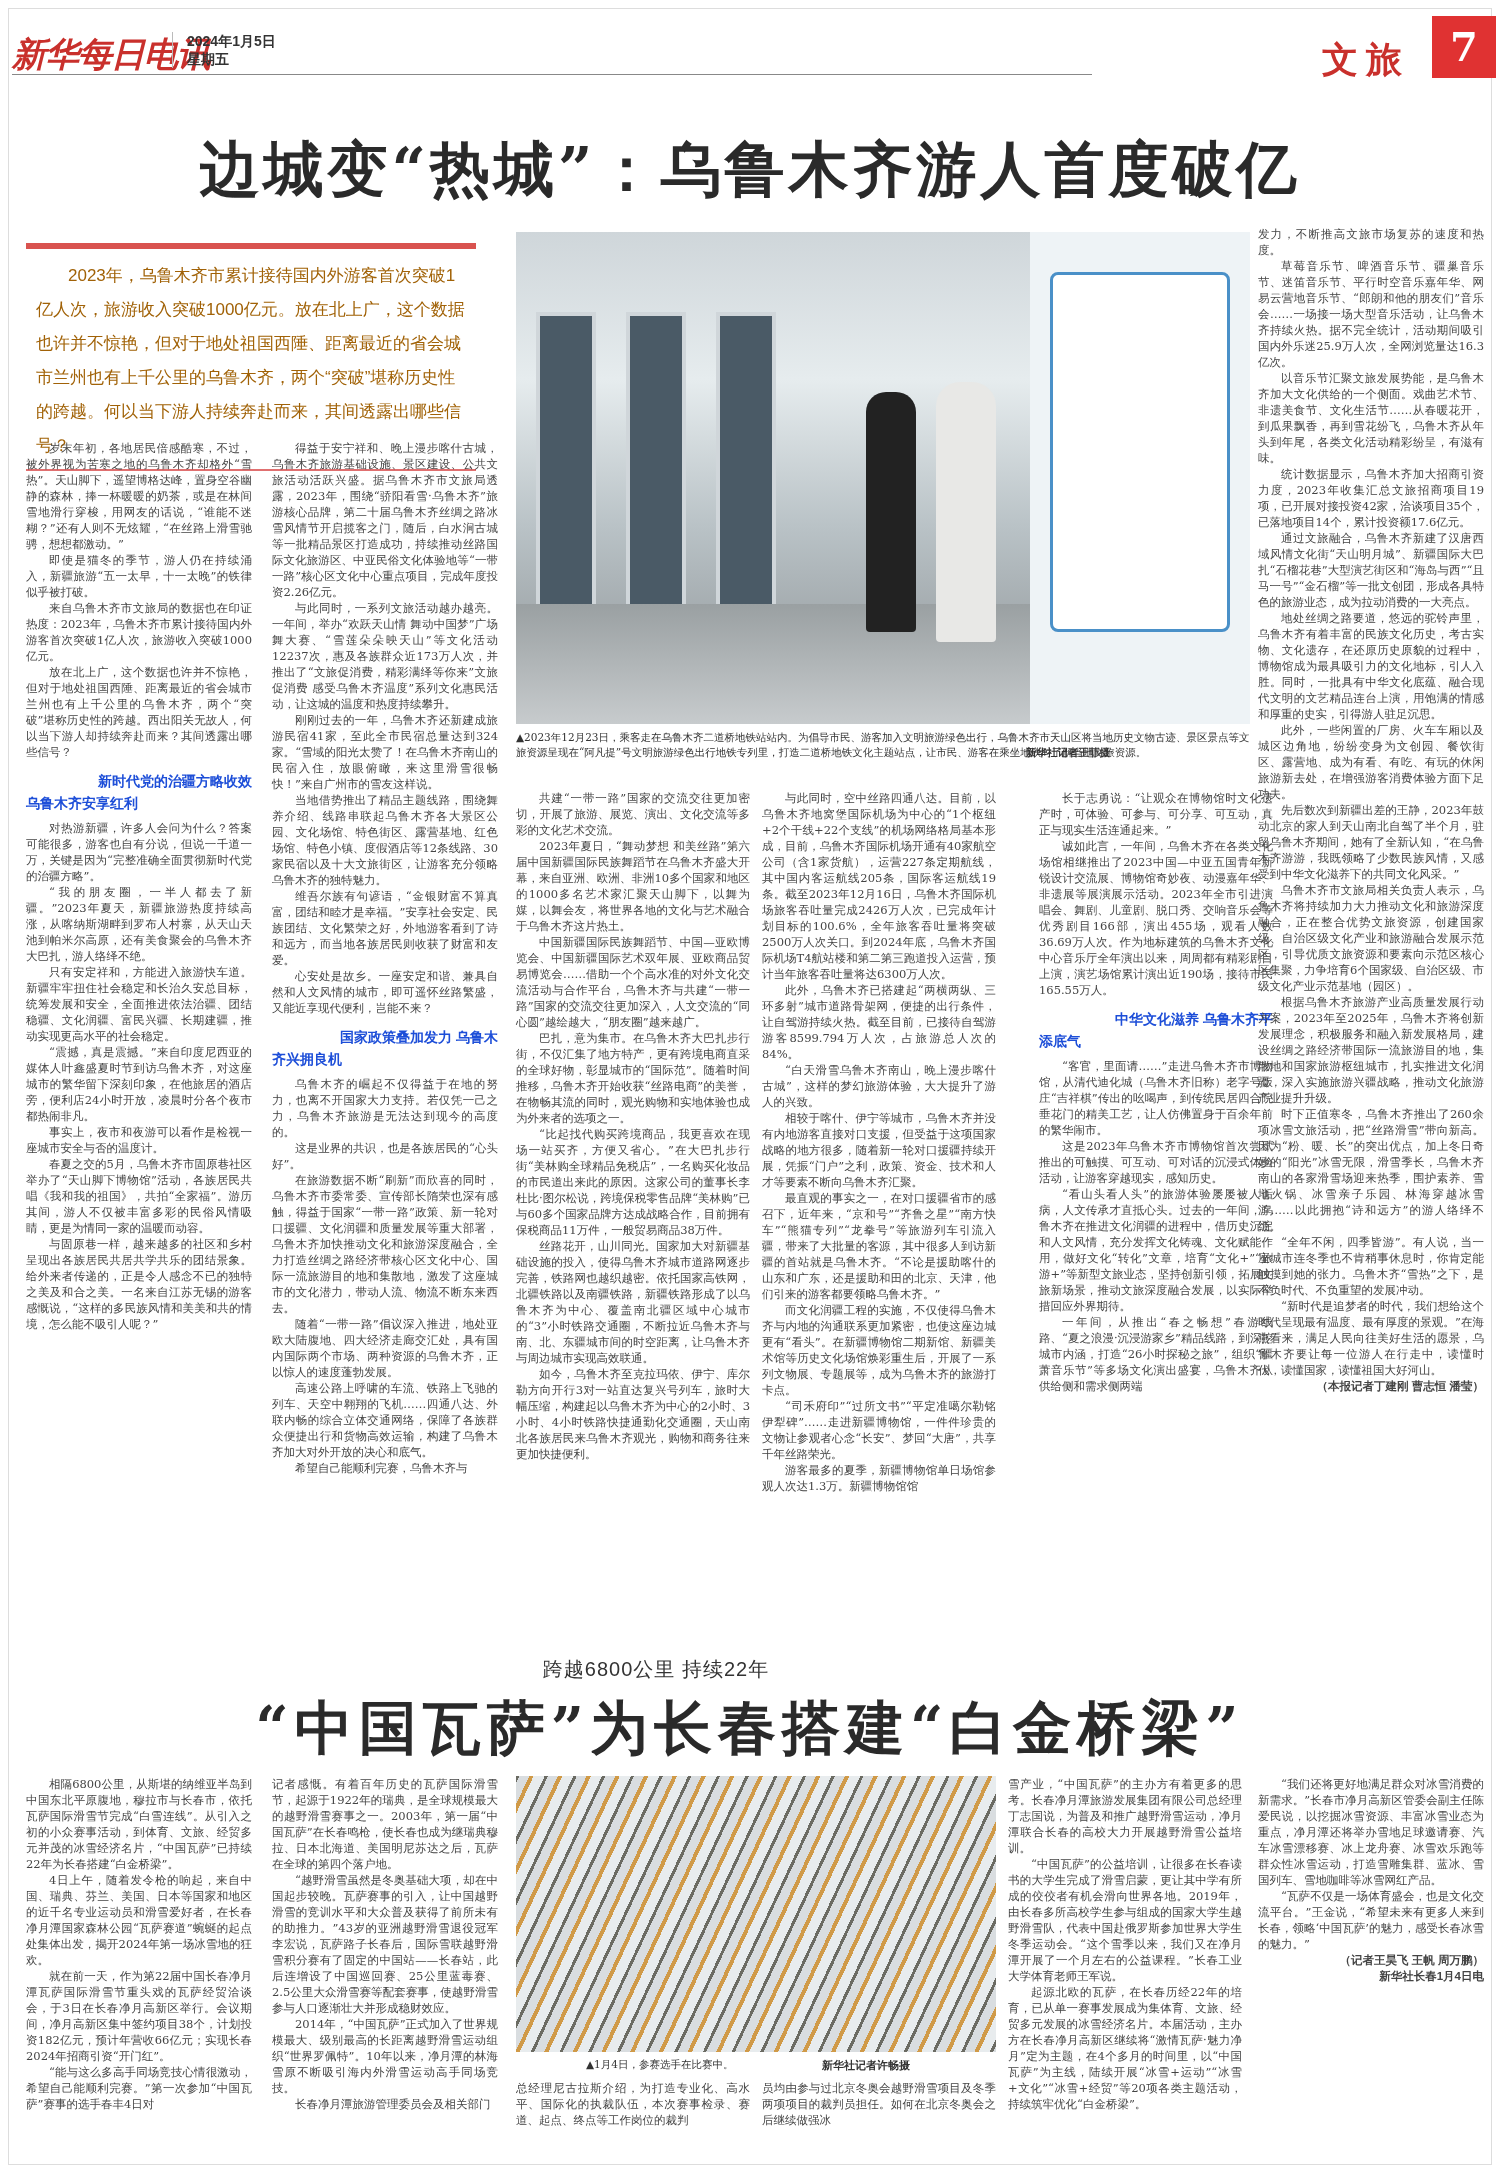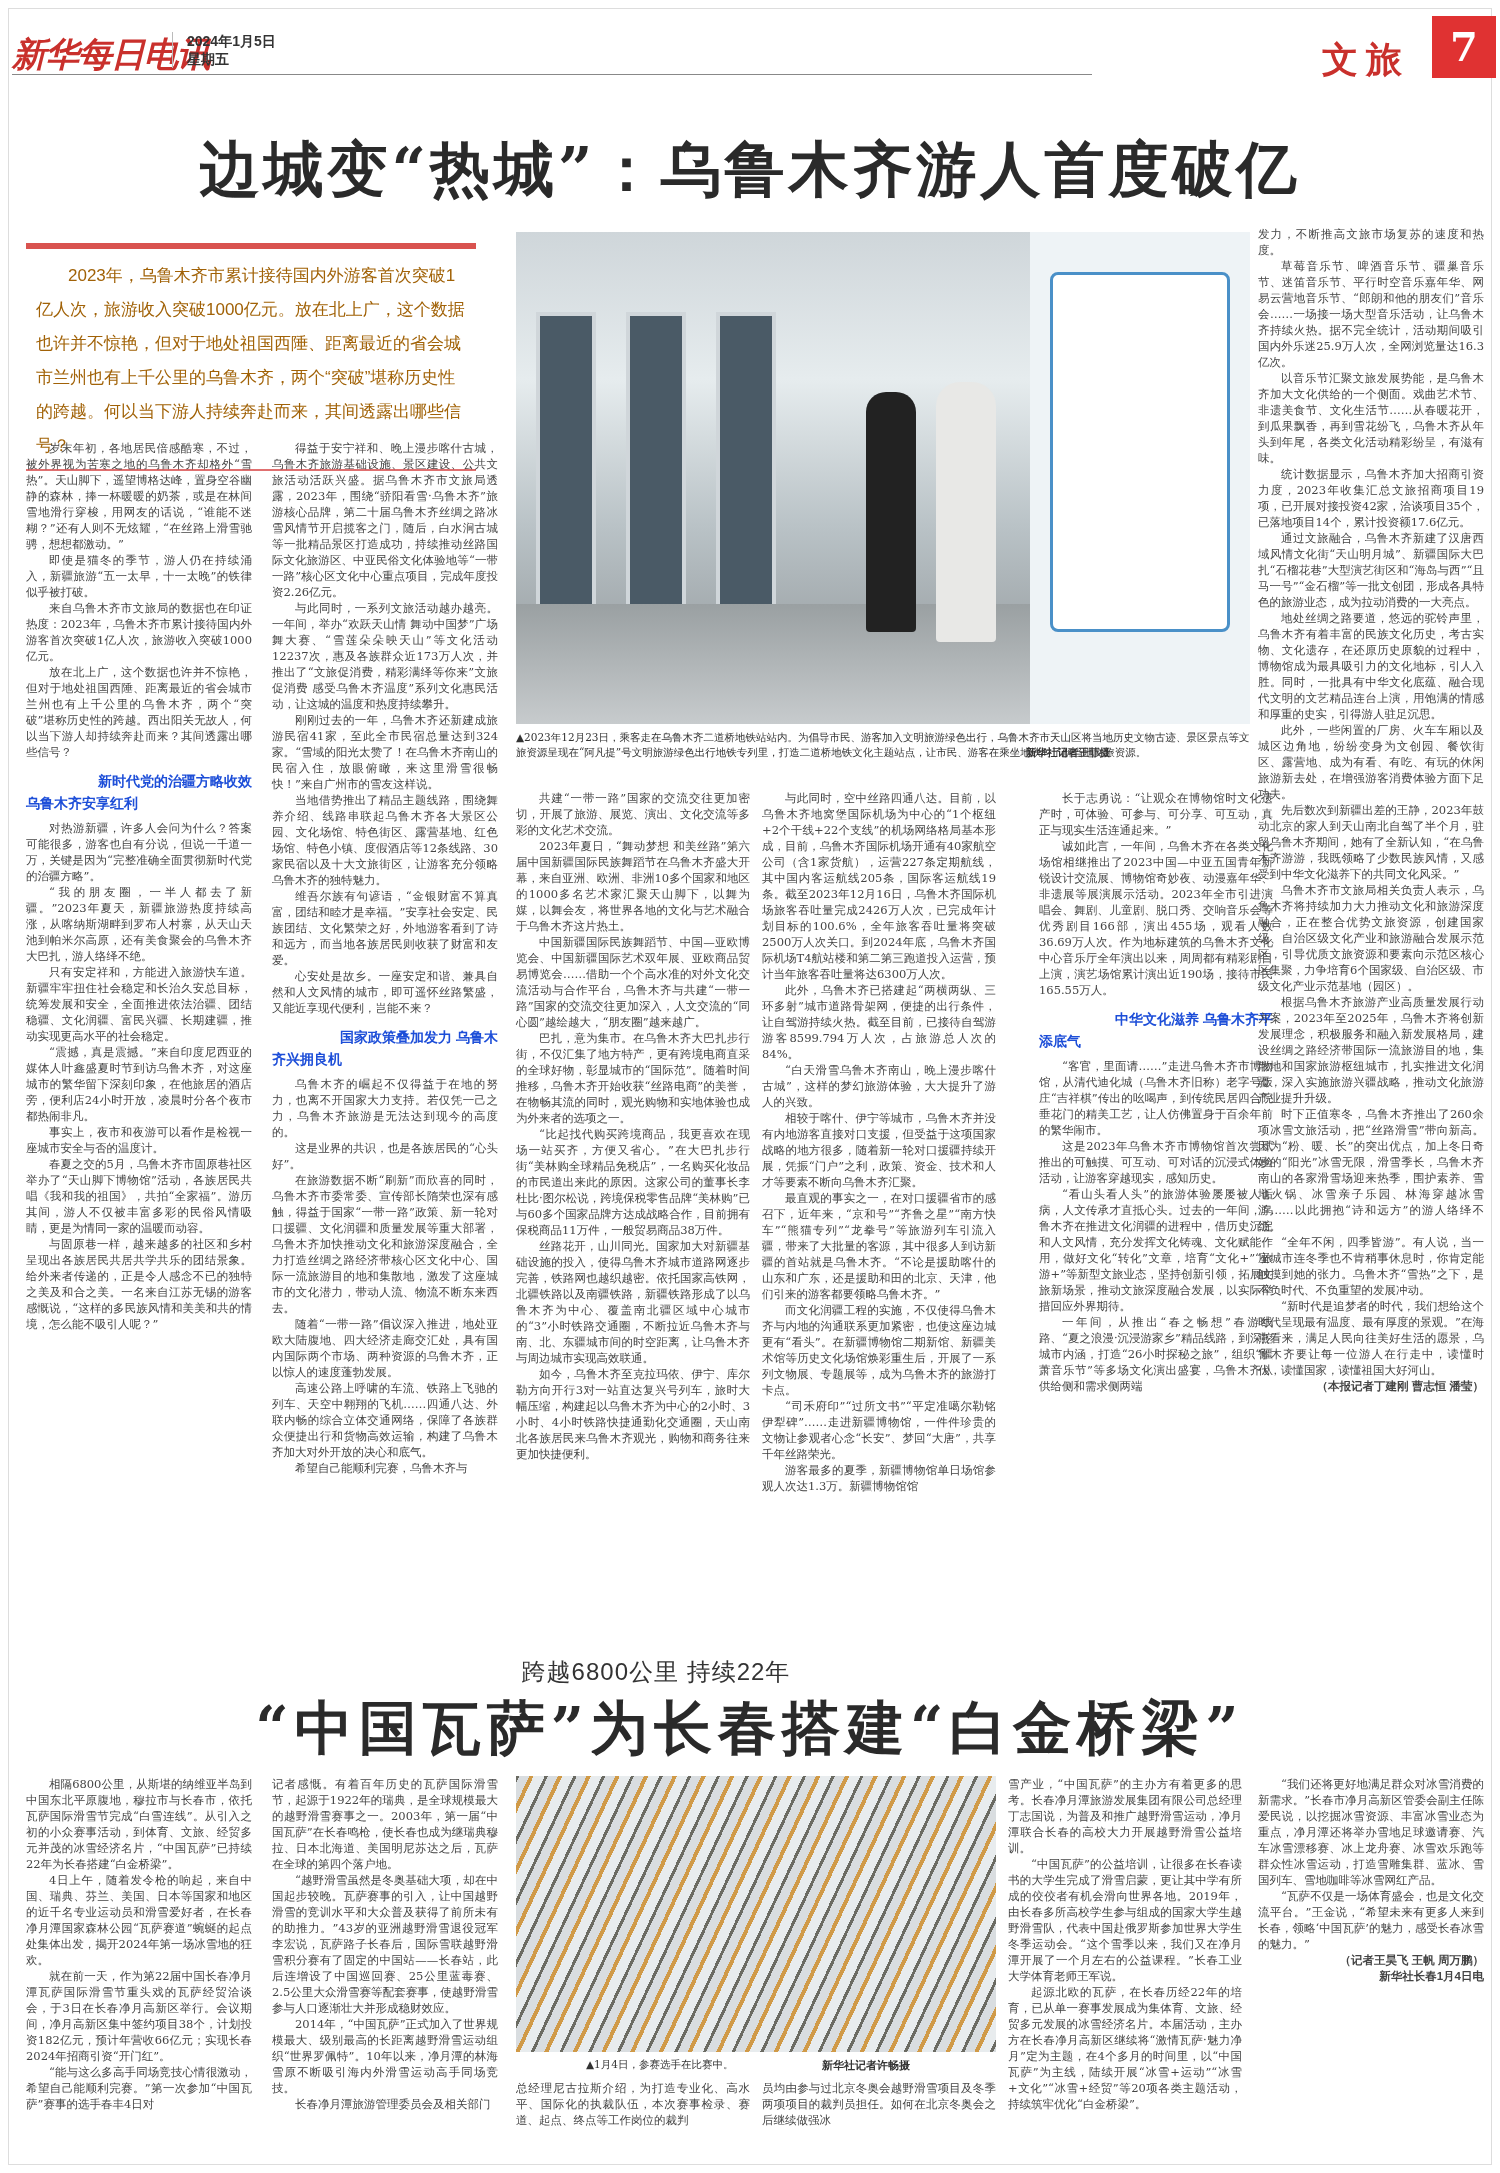--- a/index.html
+++ b/index.html
@@ -20,21 +20,21 @@
   .subhead .l1{display:block;text-align:right;}
   .photo1{position:absolute;left:516px;top:232px;width:734px;height:492px;background:linear-gradient(180deg,#cfd6da 0%,#e6ecee 30%,#b9c2c6 60%,#8a8f92 100%);overflow:hidden;}
   .photo1 .door{position:absolute;top:80px;height:330px;width:60px;background:#4a5a66;border:4px solid #d0d6da;}
   .photo1 .floor{position:absolute;left:0;bottom:0;width:100%;height:120px;background:linear-gradient(180deg,#9aa0a2,#c7cbcd);}
   .photo1 .wall{position:absolute;right:0;top:0;width:220px;height:100%;background:#eef3f6;}
   .photo1 .mural{position:absolute;right:20px;top:40px;width:180px;height:360px;border:3px solid #4a90c8;border-radius:8px;background:#fff;}
   .photo1 .p1{position:absolute;left:350px;top:160px;width:50px;height:240px;background:#222;border-radius:20px 20px 4px 4px;}
   .photo1 .p2{position:absolute;left:420px;top:150px;width:60px;height:260px;background:#e8e8e6;border-radius:24px 24px 4px 4px;}
   .caption1{position:absolute;left:516px;top:730px;width:734px;font-size:10.5px;line-height:15px;color:#333;}
   .caption1 .credit{position:absolute;right:140px;bottom:0;font-family:"Liberation Sans",sans-serif;font-weight:bold;}
-  .deck2{position:absolute;left:0;width:1312px;top:1656px;text-align:center;font-family:"Liberation Sans",sans-serif;font-size:24px;color:#333;letter-spacing:1px;}
+  .deck2{position:absolute;left:0;width:1312px;top:1656px;text-align:center;font-family:"Liberation Sans",sans-serif;font-size:20px;color:#333;letter-spacing:1px;}
   .headline2{position:absolute;left:0;width:1500px;top:1690px;text-align:center;font-size:58px;font-weight:bold;color:#2a2a2a;letter-spacing:6px;}
   .photo2{position:absolute;left:516px;top:1776px;width:480px;height:276px;background:repeating-linear-gradient(115deg,#6b6b63 0 3px,#d9dde0 3px 12px,#d09a48 12px 16px,#e8ecee 16px 26px);}
   .caption2{position:absolute;left:586px;top:2058px;font-size:10.5px;color:#333;}
   .credit2{position:absolute;left:822px;top:2058px;font-family:"Liberation Sans",sans-serif;font-weight:bold;font-size:11px;color:#333;}
   .byline{font-family:"Liberation Sans",sans-serif;font-weight:bold;text-align:right;}
 </style>
 </head>
 <body>
 
 <div class="page"></div>

